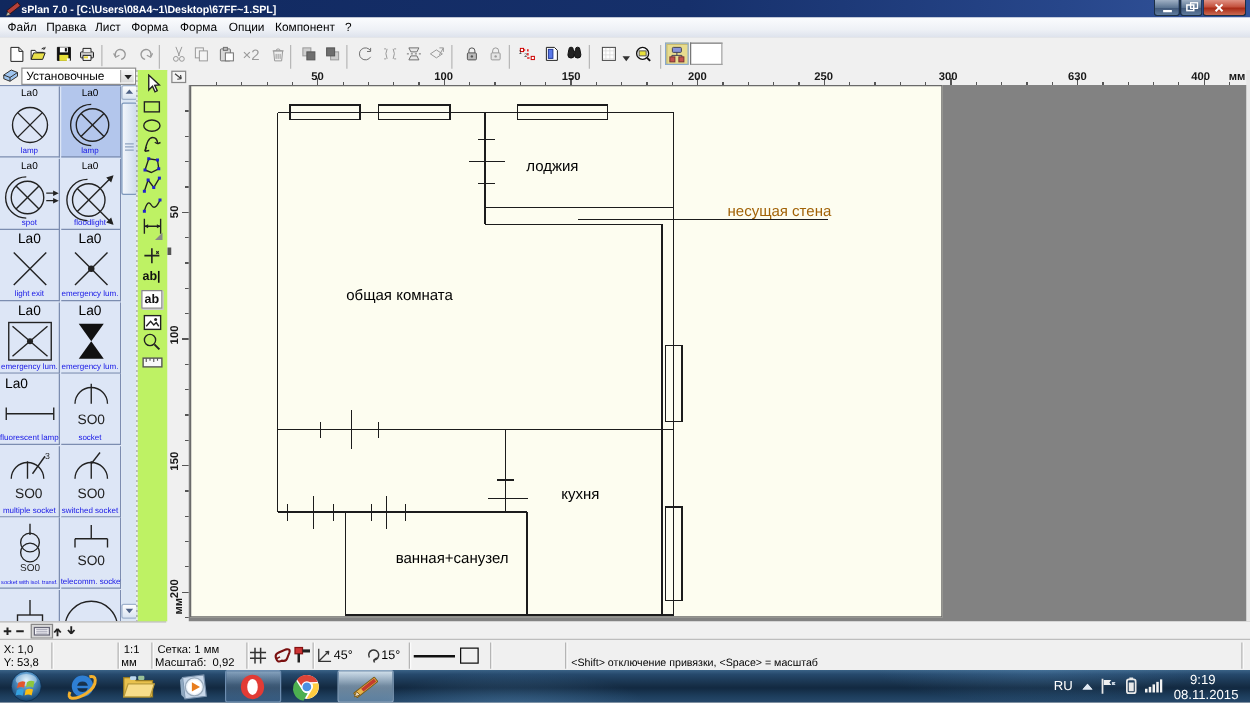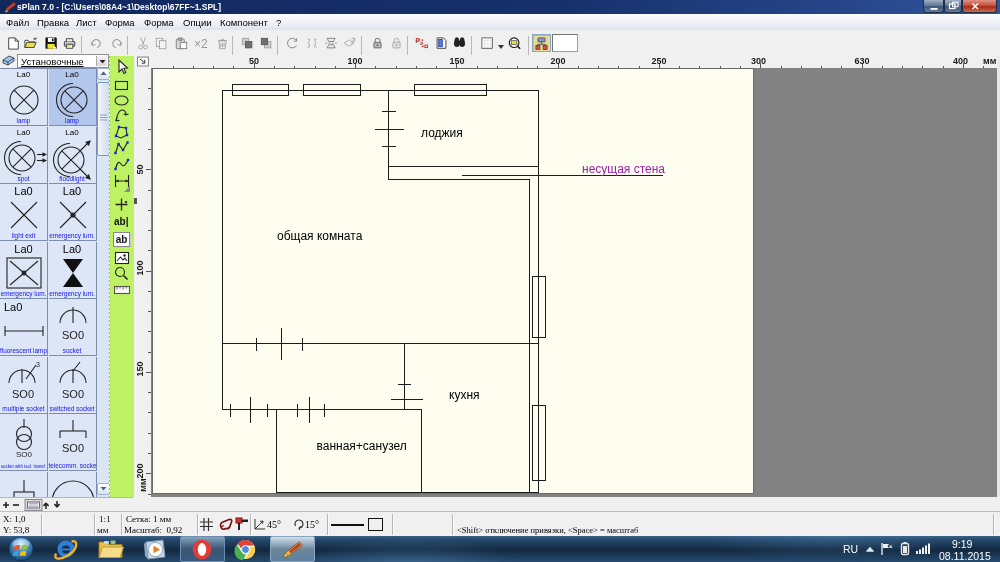--- a/index.html
+++ b/index.html
@@ -21,21 +21,21 @@
     background:linear-gradient(#fbfcfe,#eef1f6 60%,#dde2ec); border-bottom:1px solid #c6cbd4; }
   .mi { position:absolute; top:2.5px; font-size:9.5px; color:#000; }
 
   
   #toolbar { position:absolute; left:0; top:30px; width:1000px; height:27px; background:#f0f0f0; border-bottom:1px solid #d9d9d9; }
   .tsep { position:absolute; top:6px; width:1px; height:19px; background:#b8b8b8; }
 
   
   #pnlhead { position:absolute; left:0; top:53px; width:110px; height:15px; background:#f0f0f0; }
   #libdd { position:absolute; left:17px; top:54px; width:92px; height:14px; background:#fff; border:1px solid #8e8e8e; }
-  #libdd span { position:absolute; left:3px; top:1px; font-size:9.5px;text-decoration:underline; }
+  #libdd span { position:absolute; left:3px; top:1px; font-size:9.5px; }
   #libddbtn { position:absolute; right:1px; top:1px; width:11px; height:10px; background:linear-gradient(#f4f4f4,#d8d8d8); border-left:1px solid #aaa; }
   #grid { position:absolute; left:0; top:68px; width:97px; height:429px; background:#dde6f6; overflow:hidden; border-top:1px solid #7c8db0; }
   .cell { position:absolute; width:48px; height:57px; border-right:1px solid #7c8db0; border-bottom:1px solid #7c8db0; background:#dde6f6; }
   .cell.sel { background:#b3c6ec; }
   .cla { position:absolute; width:100%; text-align:center; color:#000; }
   .cnm { position:absolute; width:100%; bottom:1px; text-align:center; color:#1414e6; font-size:6.4px; white-space:nowrap; overflow:visible; }
   
   #pscroll { position:absolute; left:97px; top:68px; width:13px; height:429px; background:#e8eef8; }
   
   #pbottom { position:absolute; left:0; top:497px; width:133px; height:14px; background:#f0f0f0; border-top:1px solid #b5b5b5; }
@@ -49,21 +49,21 @@
   #vruler { position:absolute; left:134px; top:68px; width:17px; height:429px; background:#f0f0f0; }
   #canvas { position:absolute; left:151px; top:68px; width:849px; height:429px; background:#828282; }
   #page { position:absolute; left:1px; top:0px; width:602px; height:426px; background:#fdfdf0; border:1px solid #6a6a6a; }
   .rlbl { position:absolute; font-size:9px; font-weight:bold; color:#1a1a1a; }
 
   
   #tabrow { position:absolute; left:133px; top:497px; width:867px; height:14px; background:#f0f0f0; border-top:1px solid #a8a8a8; }
 
   
   #status { position:absolute; left:0; top:511px; width:1000px; height:25px; background:#f0f0f0; border-top:1px solid #bdbdbd; font-size:9px; }
-  .st { position:absolute; color:#000;font-family:Liberation Serif, serif; }
+  .st { position:absolute; color:#000; }
   .ssep { position:absolute; top:2px; width:1px; height:21px; background:#b5b5b5; box-shadow:1px 0 0 #fcfcfc; }
 
   
   #taskbar { position:absolute; left:0; top:536px; width:1000px; height:26px;
     background:linear-gradient(#3a6286 0%, #25486b 14%, #173049 45%, #122941 55%, #1d3d5c 80%, #27496b 100%); }
 </style>
 </head>
 <body>
 <div id="app">
 
@@ -654,21 +654,21 @@
           <line x1="123.5" y1="340.5" x2="123.5" y2="423.5"></line>
           <line x1="268.5" y1="340.5" x2="268.5" y2="423.0"></line>
           <line x1="77" y1="334.5" x2="77" y2="348.0"></line>
           <line x1="97.5" y1="327.5" x2="97.5" y2="354.0"></line>
           <line x1="114" y1="334.5" x2="114" y2="348.0"></line>
           <line x1="144" y1="334.5" x2="144" y2="348.0"></line>
           <line x1="156" y1="327.5" x2="156" y2="354.0"></line>
           <line x1="171.5" y1="334.5" x2="171.5" y2="348.0"></line>
         </svg>
         <div style="position:absolute;left:268px;top:57.0px;font-size:12px;color:#000;white-space:nowrap">лоджия</div>
-        <div style="position:absolute;left:429px;top:92.5px;font-size:12px;color:#a21caf;white-space:nowrap">несущая стена</div>
+        <div style="position:absolute;left:429px;top:92.5px;font-size:12px;color:#a16207;white-space:nowrap">несущая стена</div>
         <div style="position:absolute;left:124px;top:160.0px;font-size:12px;color:#000;white-space:nowrap">общая комната</div>
         <div style="position:absolute;left:296px;top:319.0px;font-size:12px;color:#000;white-space:nowrap">кухня</div>
         <div style="position:absolute;left:163.5px;top:370.0px;font-size:12px;color:#000;white-space:nowrap">ванная+санузел</div>
       </div>
   </div>
 
   <div class="abs" style="left:997px;top:56px;width:3px;height:441px;background:#e8e8e8"></div>
   <div class="abs" style="left:109px;top:56px;width:1px;height:441px;background:repeating-linear-gradient(#aaa 0 2px,#f0f0f0 2px 4px)"></div>
 
 

